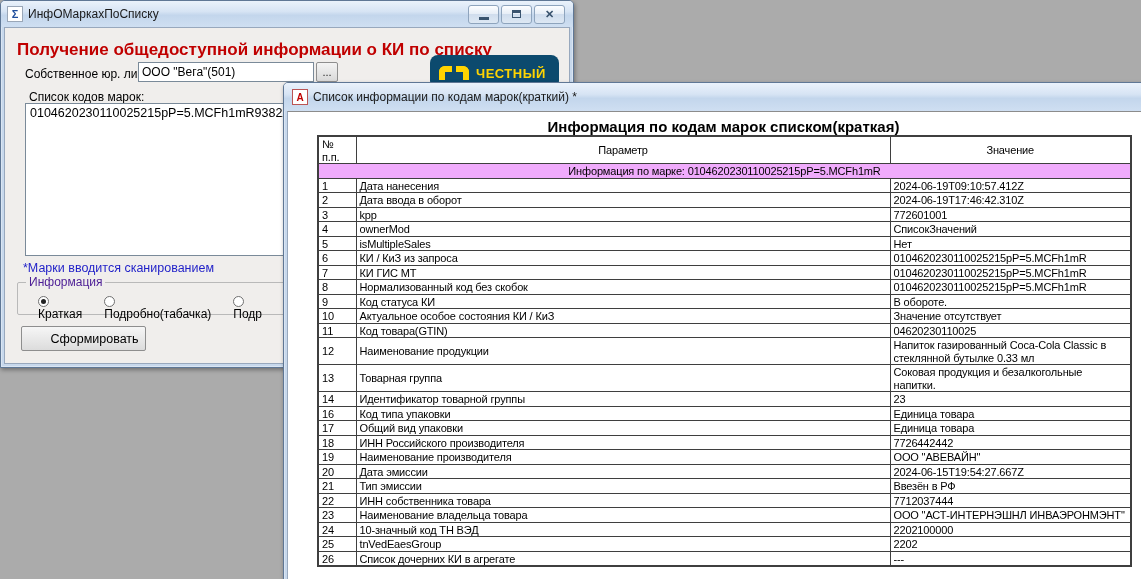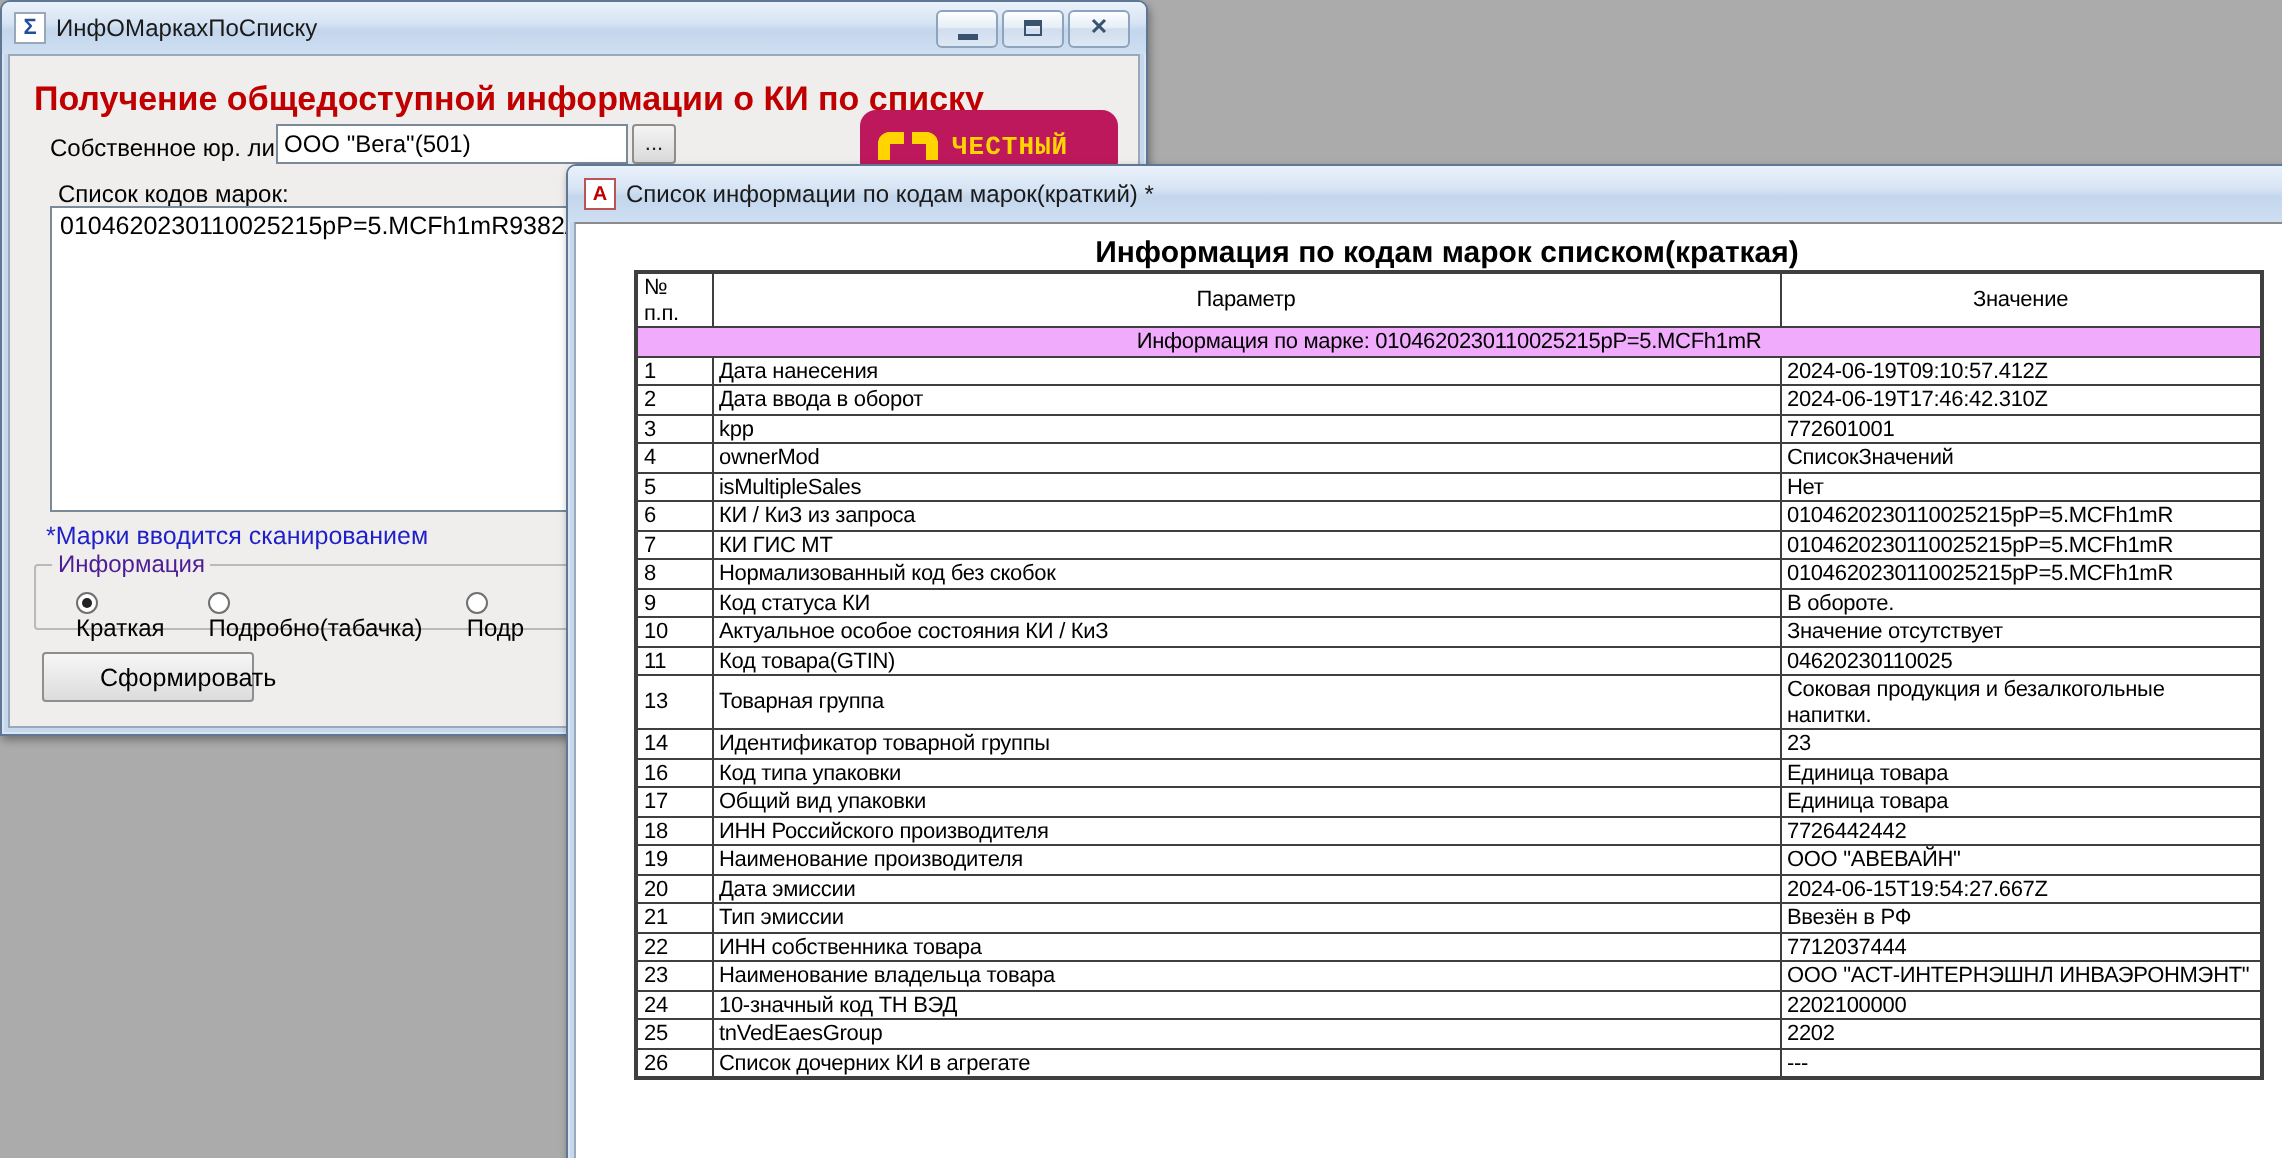--- a/index.html
+++ b/index.html
@@ -44,26 +44,26 @@
   .scan-note{position:absolute;left:18px;top:233px;font-size:12.5px;color:#1f1fc8;white-space:nowrap;}
   .info-group{position:absolute;left:12px;top:247px;width:548px;height:40px;box-sizing:border-box;
     border:1px solid #b9b9b9;border-radius:2px;margin:0;padding:0;}
   .info-group legend{font-size:12px;margin-left:8px;padding:0 3px;color:#4c1d95;}
   .radio-row{position:absolute;left:20px;top:7px;display:flex;align-items:center;}
   .radio-item{display:flex;align-items:flex-start;margin-right:22px;white-space:nowrap;flex-direction:column;}
   .radio-circle{width:11px;height:11px;border-radius:50%;border:1px solid #707070;background:#fff;
     box-sizing:border-box;margin-right:6px;position:relative;flex:0 0 11px;}
   .radio-circle.on::after{content:"";position:absolute;left:2px;top:2px;width:5px;height:5px;border-radius:50%;background:#222;}
   .radio-label{font-size:12px;color:#000;}
-  .generate-btn{position:absolute;left:16px;top:298px;width:106px;height:25px;box-sizing:border-box;
+  .generate-btn{position:absolute;left:16px;top:298px;width:125px;height:25px;box-sizing:border-box;
     border:1px solid #8e8e8e;border-radius:2px;background:linear-gradient(#f6f6f6,#dcdcdc);
     font-family:"Liberation Sans",sans-serif;font-size:12.5px;color:#000;padding-left:28px;}
   
-  .hs-logo{position:absolute;left:425px;top:27px;width:129px;height:34px;background:#be185d;
-    border-radius:8px;display:flex;align-items:center;padding:0 0 0 9px;box-sizing:border-box;font-family:Liberation Mono, monospace;}
+  .hs-logo{position:absolute;left:425px;top:27px;width:129px;height:34px;background:#0c4a6e;
+    border-radius:8px;display:flex;align-items:center;padding:0 0 0 9px;box-sizing:border-box;}
   .hs-q{width:13px;height:14px;box-sizing:border-box;margin-right:4px;margin-top:2px;}
   .hs-q1{border-left:6px solid #ffd400;border-top:6px solid #ffd400;border-top-left-radius:6px;}
   .hs-q2{border-right:6px solid #ffd400;border-top:6px solid #ffd400;border-top-right-radius:6px;margin-right:7px;}
   .hs-text{color:#ffd400;font-size:13px;font-weight:bold;letter-spacing:.5px;margin-top:3px;}
 
   
   .win2{left:283px;top:82px;width:880px;height:520px;z-index:2;border-radius:5px 0 0 0;}
   .win2 .titlebar{height:28px;padding:0 8px;border-radius:4px 0 0 0;}
   .win2-body{position:absolute;left:3px;right:0;top:28px;bottom:0;background:#fff;border-top:1px solid #8c8c8c;border-left:1px solid #98a8bd;}
   .doc-a-icon{color:#c00000;font-size:10px;border-color:#b55;}
@@ -212,20 +212,25 @@
                 <td class="cell-num">10</td>
                 <td>Актуальное особое состояния КИ / КиЗ</td>
                 <td>Значение отсутствует</td>
               </tr>
               <tr>
                 <td class="cell-num">11</td>
                 <td>Код товара(GTIN)</td>
                 <td>04620230110025</td>
               </tr>
               <tr>
+                <td class="cell-num">12</td>
+                <td>Наименование продукции</td>
+                <td>Напиток газированный Coca-Cola Classic в стеклянной бутылке 0.33 мл</td>
+              </tr>
+              <tr>
                 <td class="cell-num">13</td>
                 <td>Товарная группа</td>
                 <td>Соковая продукция и безалкогольные напитки.</td>
               </tr>
               <tr>
                 <td class="cell-num">14</td>
                 <td>Идентификатор товарной группы</td>
                 <td>23</td>
               </tr>
               <tr>

